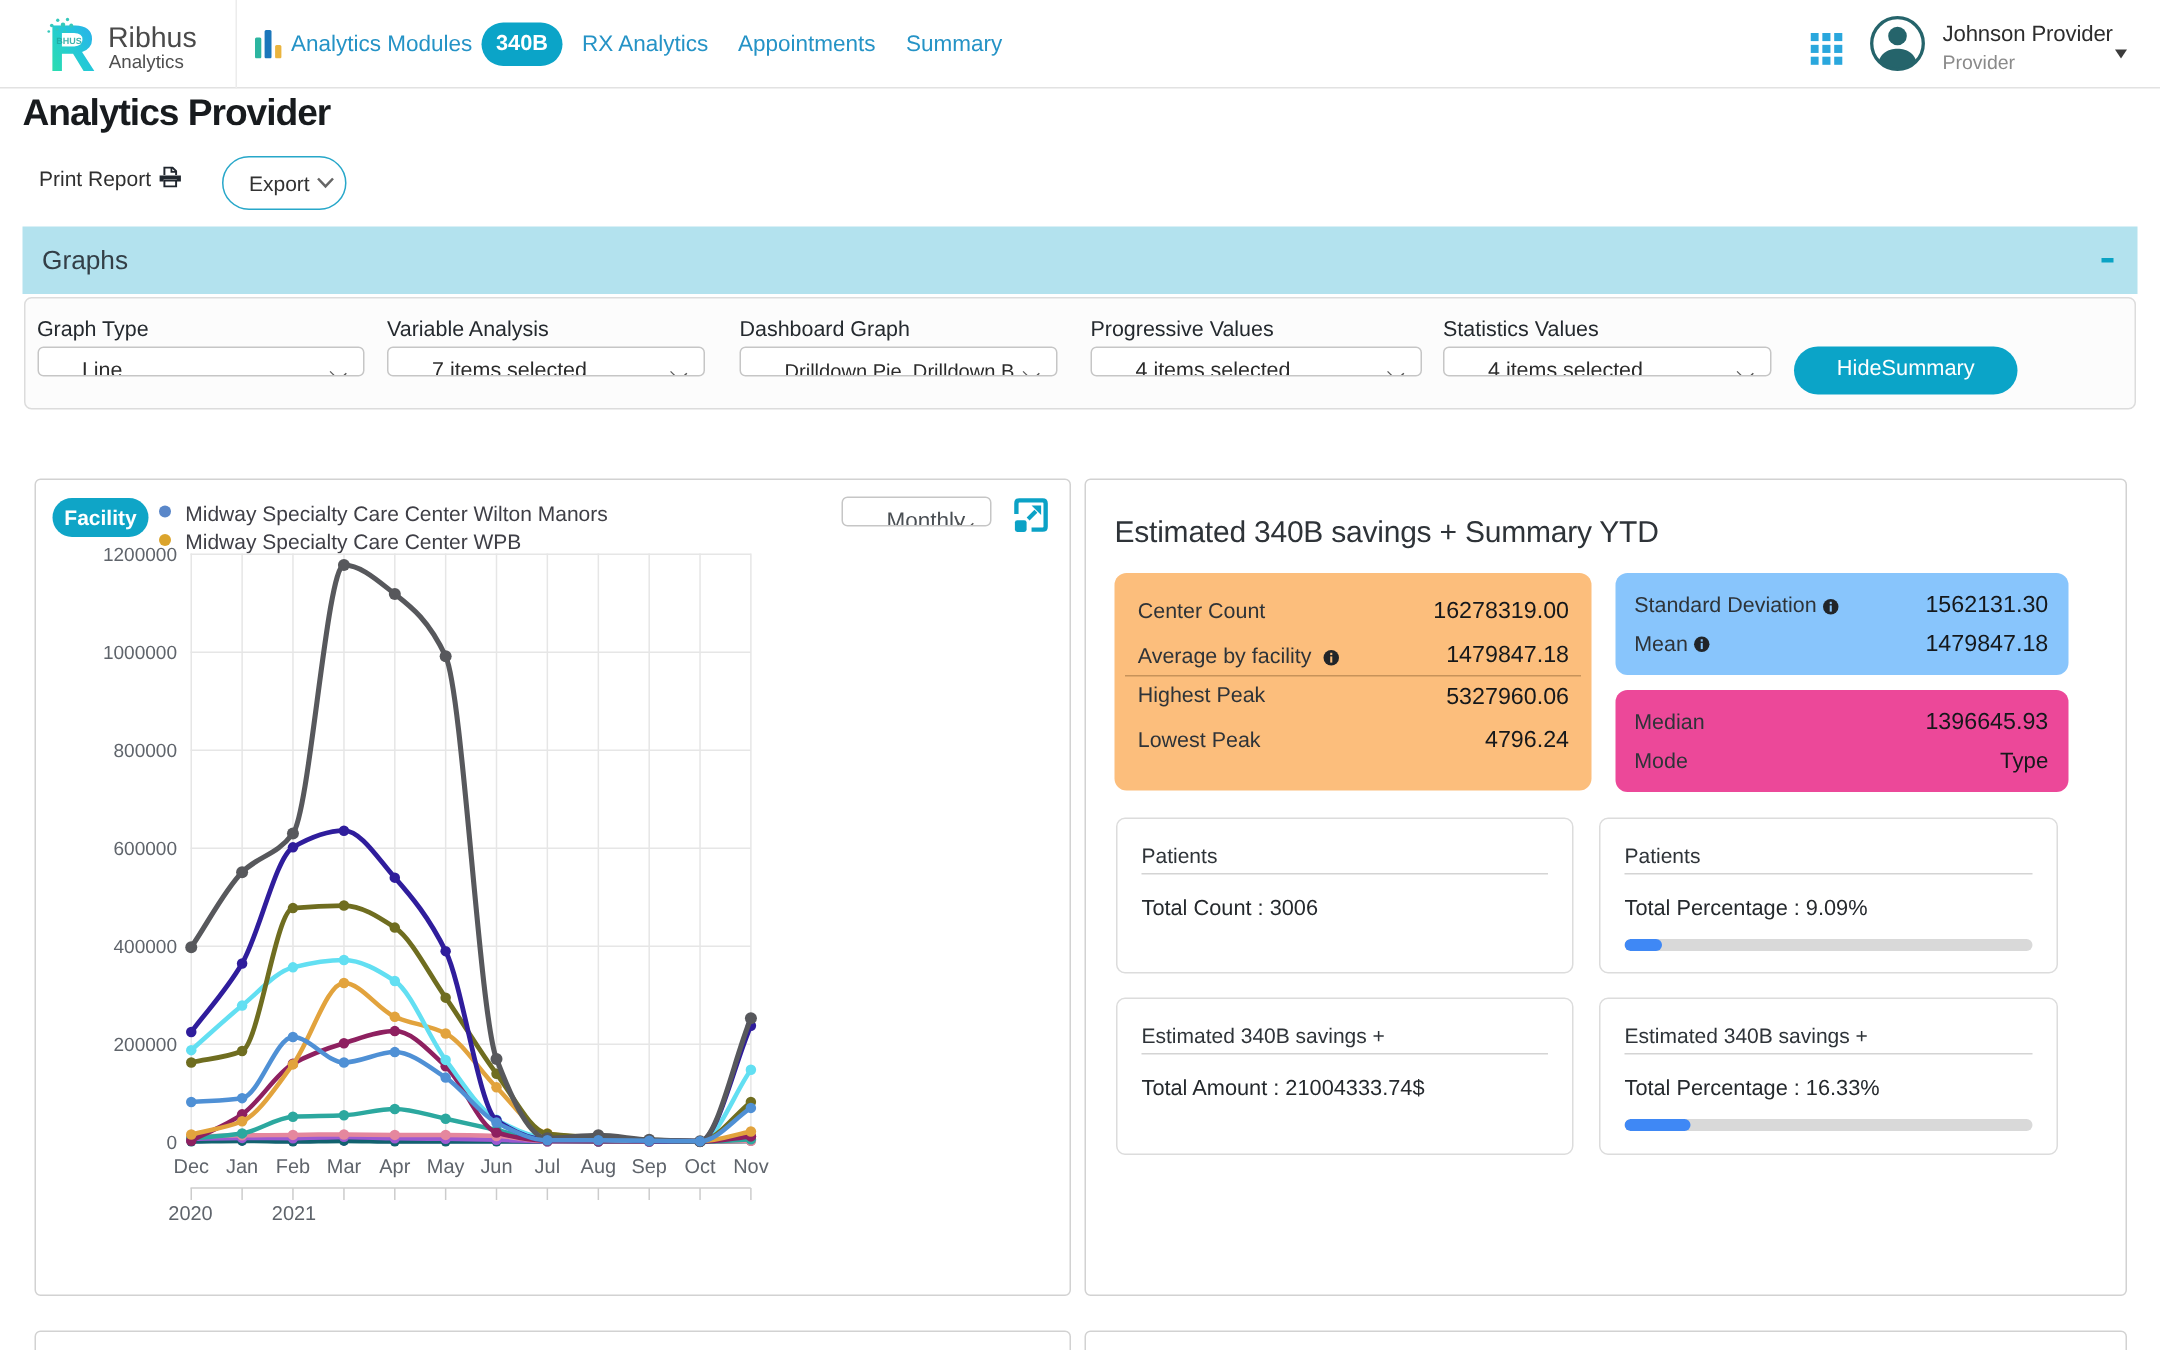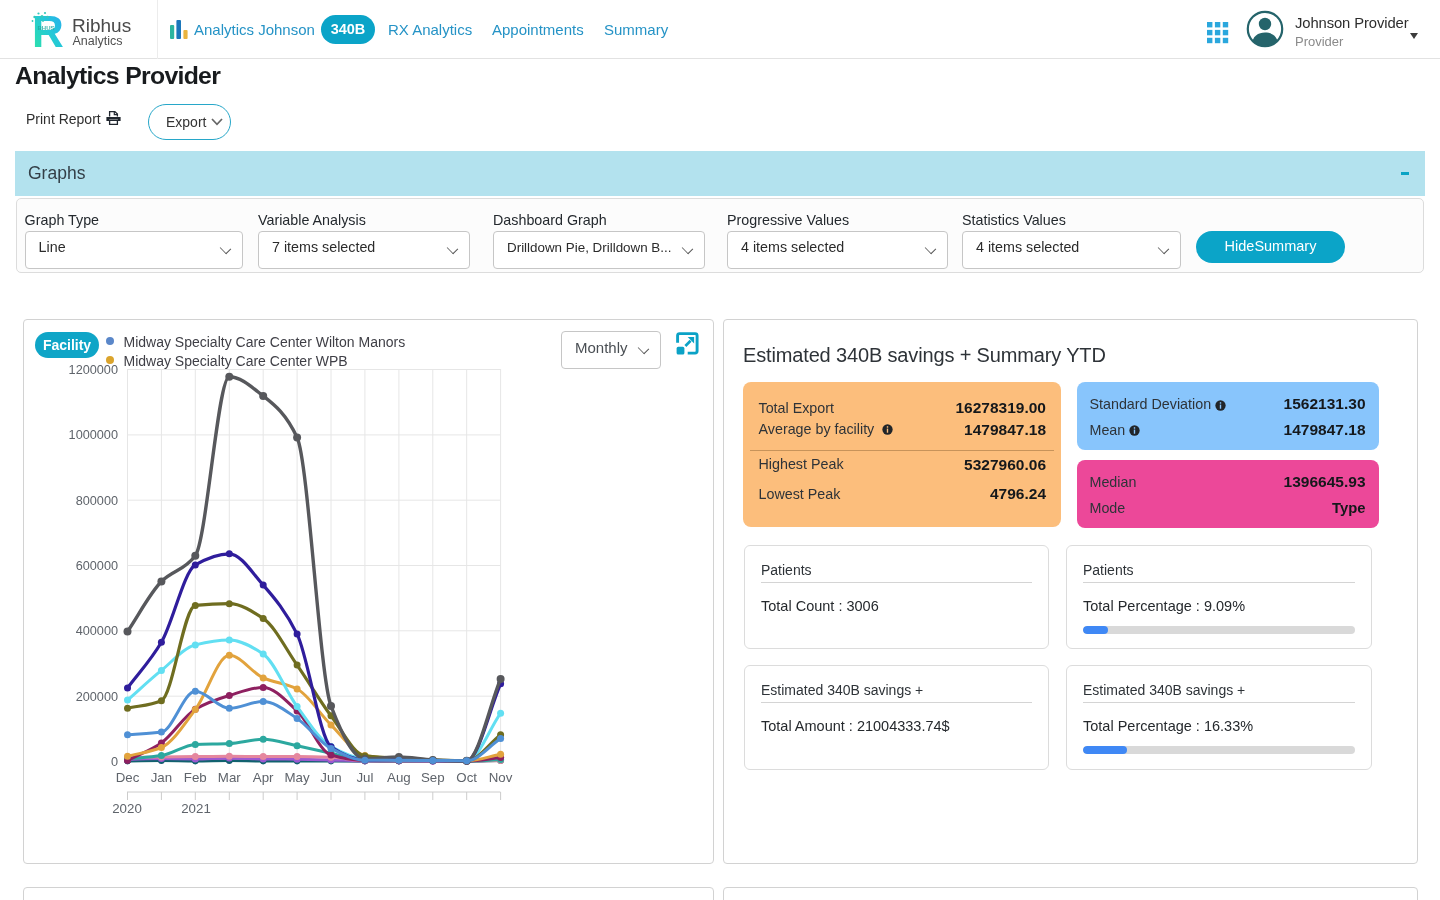--- a/index.html
+++ b/index.html
@@ -1,25 +1,25 @@
 <!DOCTYPE html>
 <html><head><meta charset="utf-8">
 <style>
 *{margin:0;padding:0;box-sizing:border-box}
 html,body{width:1440px;height:900px;overflow:hidden;background:#fff;
 font-family:"Liberation Sans",sans-serif;}
 .abs{position:absolute}
 .lbl{color:#24292e;font-size:14.3px}
-.sel{position:absolute;height:38px;background:#fff;border:1px solid #c6c6c6;border-radius:4px;
-font-size:14.3px;color:#2b2b2b;line-height:31.5px;padding-left:13px;padding-right:30px;white-space:nowrap;overflow:hidden}
+.sel{position:absolute;height:20px;background:#fff;border:1px solid #c6c6c6;border-radius:4px;
+font-size:14.3px;color:#2b2b2b;line-height:31.5px;padding-left:29px;padding-right:30px;white-space:nowrap;overflow:hidden}
 .sel .chev{position:absolute;right:12px;top:12px}
 .chev{display:inline-block;width:9px;height:9px;border-right:1.8px solid #555;border-bottom:1.8px solid #555;transform:rotate(45deg) scale(1,.8)}
 .navlink{position:absolute;top:0;height:59px;line-height:59px;color:#2593c6;font-size:15px}
 .card-row{display:flex;justify-content:space-between;font-size:14.3px;color:#2e3338}
-.val{font-weight:bold;color:#15181b;font-size:15.5px}
+.val{font-weight:normal;color:#15181b;font-size:15.5px}
 </style></head>
 <body style="position:relative">
 <div class="abs" style="left:0;top:0;width:1440px;height:59px;background:#fff;border-bottom:1px solid #e2e2e2"></div>
 <svg class="abs" style="left:30px;top:9px" width="44" height="42" viewBox="0 0 44 42">
 <defs>
       <linearGradient id="lg" x1="0" y1="1" x2="1" y2="0">
 <stop offset="0" stop-color="#2ee6a0"></stop>
         <stop offset="0.55" stop-color="#24c8d8"></stop>
         <stop offset="1" stop-color="#2ba7f2"></stop>
       </linearGradient>
@@ -38,21 +38,21 @@
 <text x="7.5" y="20.5" font-family="Liberation Sans" font-weight="bold" font-size="6" fill="#1da89f" opacity="0.85">BHUS</text>
 </svg>
 <div class="abs" style="left:72px;top:14.5px;font-size:19px;font-weight:normal;color:#4a4a4a">Ribhus</div>
 <div class="abs" style="left:72.5px;top:33.5px;font-size:12.5px;color:#4f4f4f">Analytics</div>
 <div class="abs" style="left:157px;top:0;width:1px;height:59px;background:#ececec"></div>
 <svg class="abs" style="left:170px;top:20px" width="18" height="19" viewBox="0 0 18 19">
 <rect x="0" y="5" width="4.2" height="14" rx="1" fill="#2cb5a0"></rect>
 <rect x="6.4" y="0" width="4.6" height="19" rx="1" fill="#1b77bb"></rect>
 <rect x="13.4" y="10" width="4.2" height="9" rx="1" fill="#eab43e"></rect>
 </svg>
-<div class="navlink" style="left:194px">Analytics Johnson</div>
+<div class="navlink" style="left:194px">Analytics Modules</div>
 <div class="abs" style="left:321px;top:14.5px;width:54px;height:29.5px;border-radius:15px;background:#0ba4c8;color:#fff;font-size:14.5px;font-weight:bold;text-align:center;line-height:29.5px">340B</div>
 <div class="navlink" style="left:388px">RX Analytics</div>
 <div class="navlink" style="left:492px">Appointments</div>
 <div class="navlink" style="left:604px">Summary</div>
 <svg class="abs" style="left:1207px;top:21.7px" width="22" height="22" viewBox="0 0 22 22">
     <g fill="#2aa7dd">
       <rect x="0.0" y="0.0" width="5.4" height="5.4"></rect>
       <rect x="7.9" y="0.0" width="5.4" height="5.4"></rect>
       <rect x="15.8" y="0.0" width="5.4" height="5.4"></rect>
       <rect x="0.0" y="7.9" width="5.4" height="5.4"></rect>
@@ -366,24 +366,24 @@
       <circle cx="364.9" cy="760.2" r="3.5"></circle>
       <circle cx="398.9" cy="760.2" r="3.5"></circle>
       <circle cx="432.8" cy="760.5" r="3.5"></circle>
       <circle cx="466.7" cy="760.8" r="3.5"></circle>
       <circle cx="500.6" cy="738.6" r="3.5"></circle>
     </g>
   </svg>
 <div class="abs" style="left:743px;top:344px;font-size:20px;letter-spacing:-0.15px;color:#2e3338">Estimated 340B savings + Summary YTD</div>
 <div class="abs" style="left:743px;top:382px;width:317.5px;height:144.5px;border-radius:8px;background:#fcbe7c;padding:13px 14.5px 0 15.5px">
     <div class="card-row" style="height:25.5px;align-items:center">
-      <span>Total Export</span>
+      <span>Center Count</span>
       <span class="val">16278319.00</span>
     </div>
-    <div class="card-row" style="height:25.5px;align-items:flex-start">
+    <div class="card-row" style="height:25.5px;align-items:flex-end">
       <span>Average by facility &nbsp;<svg width="11" height="11" viewBox="0 0 16 16" style="vertical-align:-1.5px">
           <circle cx="8" cy="8" r="7.5" fill="#212529"></circle>
           <rect x="7" y="6.7" width="2" height="6" fill="#fcbe7c"></rect>
           <rect x="7" y="3.2" width="2" height="2.2" fill="#fcbe7c"></rect>
         </svg></span>
       <span class="val">1479847.18</span>
     </div>
     <div style="border-bottom:1px solid rgba(90,60,20,0.33);margin:4px -7.5px 5px -8.5px"></div>
     <div class="card-row" style="height:25.5px;align-items:flex-start">
       <span>Highest Peak</span>

